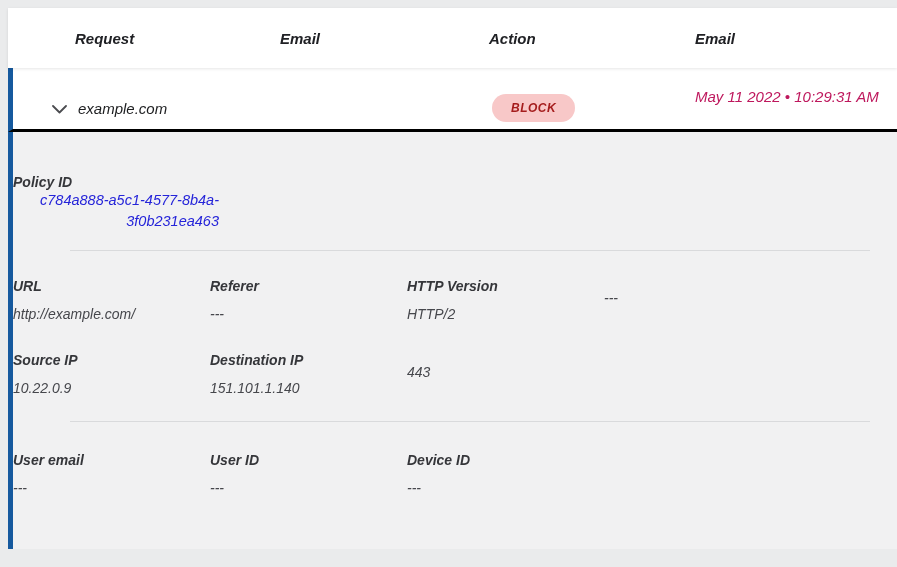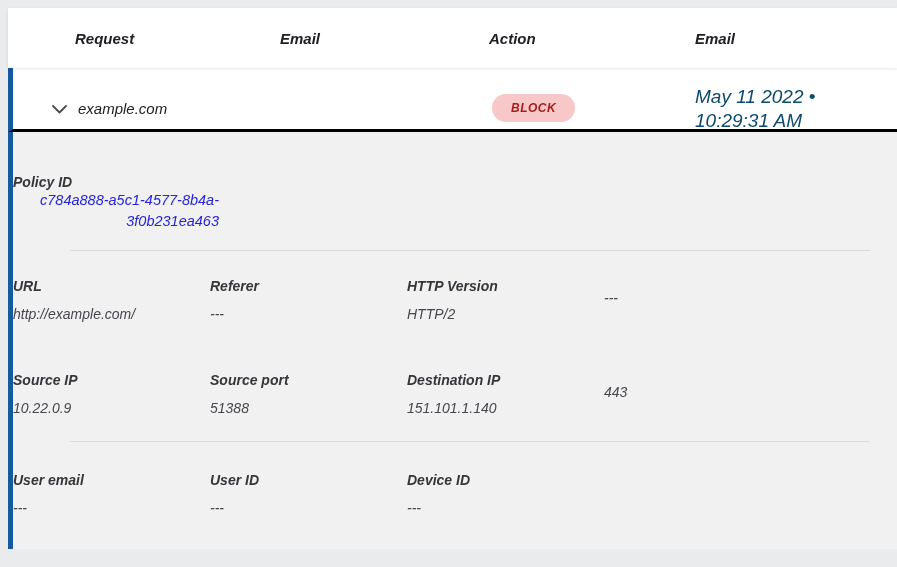--- a/index.html
+++ b/index.html
@@ -46,21 +46,21 @@
   }
   .badge {
     position:absolute; left:479px; top:26px;
     height:28px; padding:12px 19px;
     display:inline-flex; align-items:center;
     border-radius:14px;
     font-size:12px; font-weight:700; letter-spacing:0.5px;
   }
   .time-cell {
     position:absolute; left:682px; top:17px;
-    width:192px; font-size:19px; line-height:24px; color:#0c4a6e;
+    width:192px; font-size:15px; line-height:24px; color:#be185d;
   }
 
   
   .detail-panel {
     background:#f1f1f2;
     border-left:5px solid #15599e;
     height:417px;
     overflow:hidden;
   }
   .psection { padding-right:20px; }
@@ -75,21 +75,21 @@
   .divider.d2 { margin-top:25px; }
   .f-label { font-size:14px; font-weight:700; color:#35363a; }
   .f-value { font-size:14px; color:#46474c; margin-top:12px; }
   .link {
     display:block; max-width:206px;
     font-size:14.5px; line-height:21px;
     color:#2524d9; text-decoration:none;
     word-break:normal;text-align:right;
   }
   .fgrid { display:grid; grid-template-columns:197px 197px 197px 1fr; }
-  .fgrid.gap { margin-top:50px; }
+  .fgrid.gap { margin-top:30px; }
   .field { padding-right:10px; }
 </style>
 </head>
 <body>
 
 <div class="card">
 
   <div class="table-header">
     <div class="th c1">Request</div>
     <div class="th c2">Email</div>
@@ -134,24 +134,20 @@
         <div class="field">
           <div class="f-value">---</div>
         </div>
       </div>
       <div class="fgrid gap">
         <div class="field">
           <div class="f-label">Source IP</div>
           <div class="f-value">10.22.0.9</div>
         </div>
         <div class="field">
-          <div class="f-label">Source port</div>
-          <div class="f-value">51388</div>
-        </div>
-        <div class="field">
           <div class="f-label">Destination IP</div>
           <div class="f-value">151.101.1.140</div>
         </div>
         <div class="field">
           <div class="f-value">443</div>
         </div>
       </div>
     </div>
 
     <div class="divider d2"></div>

